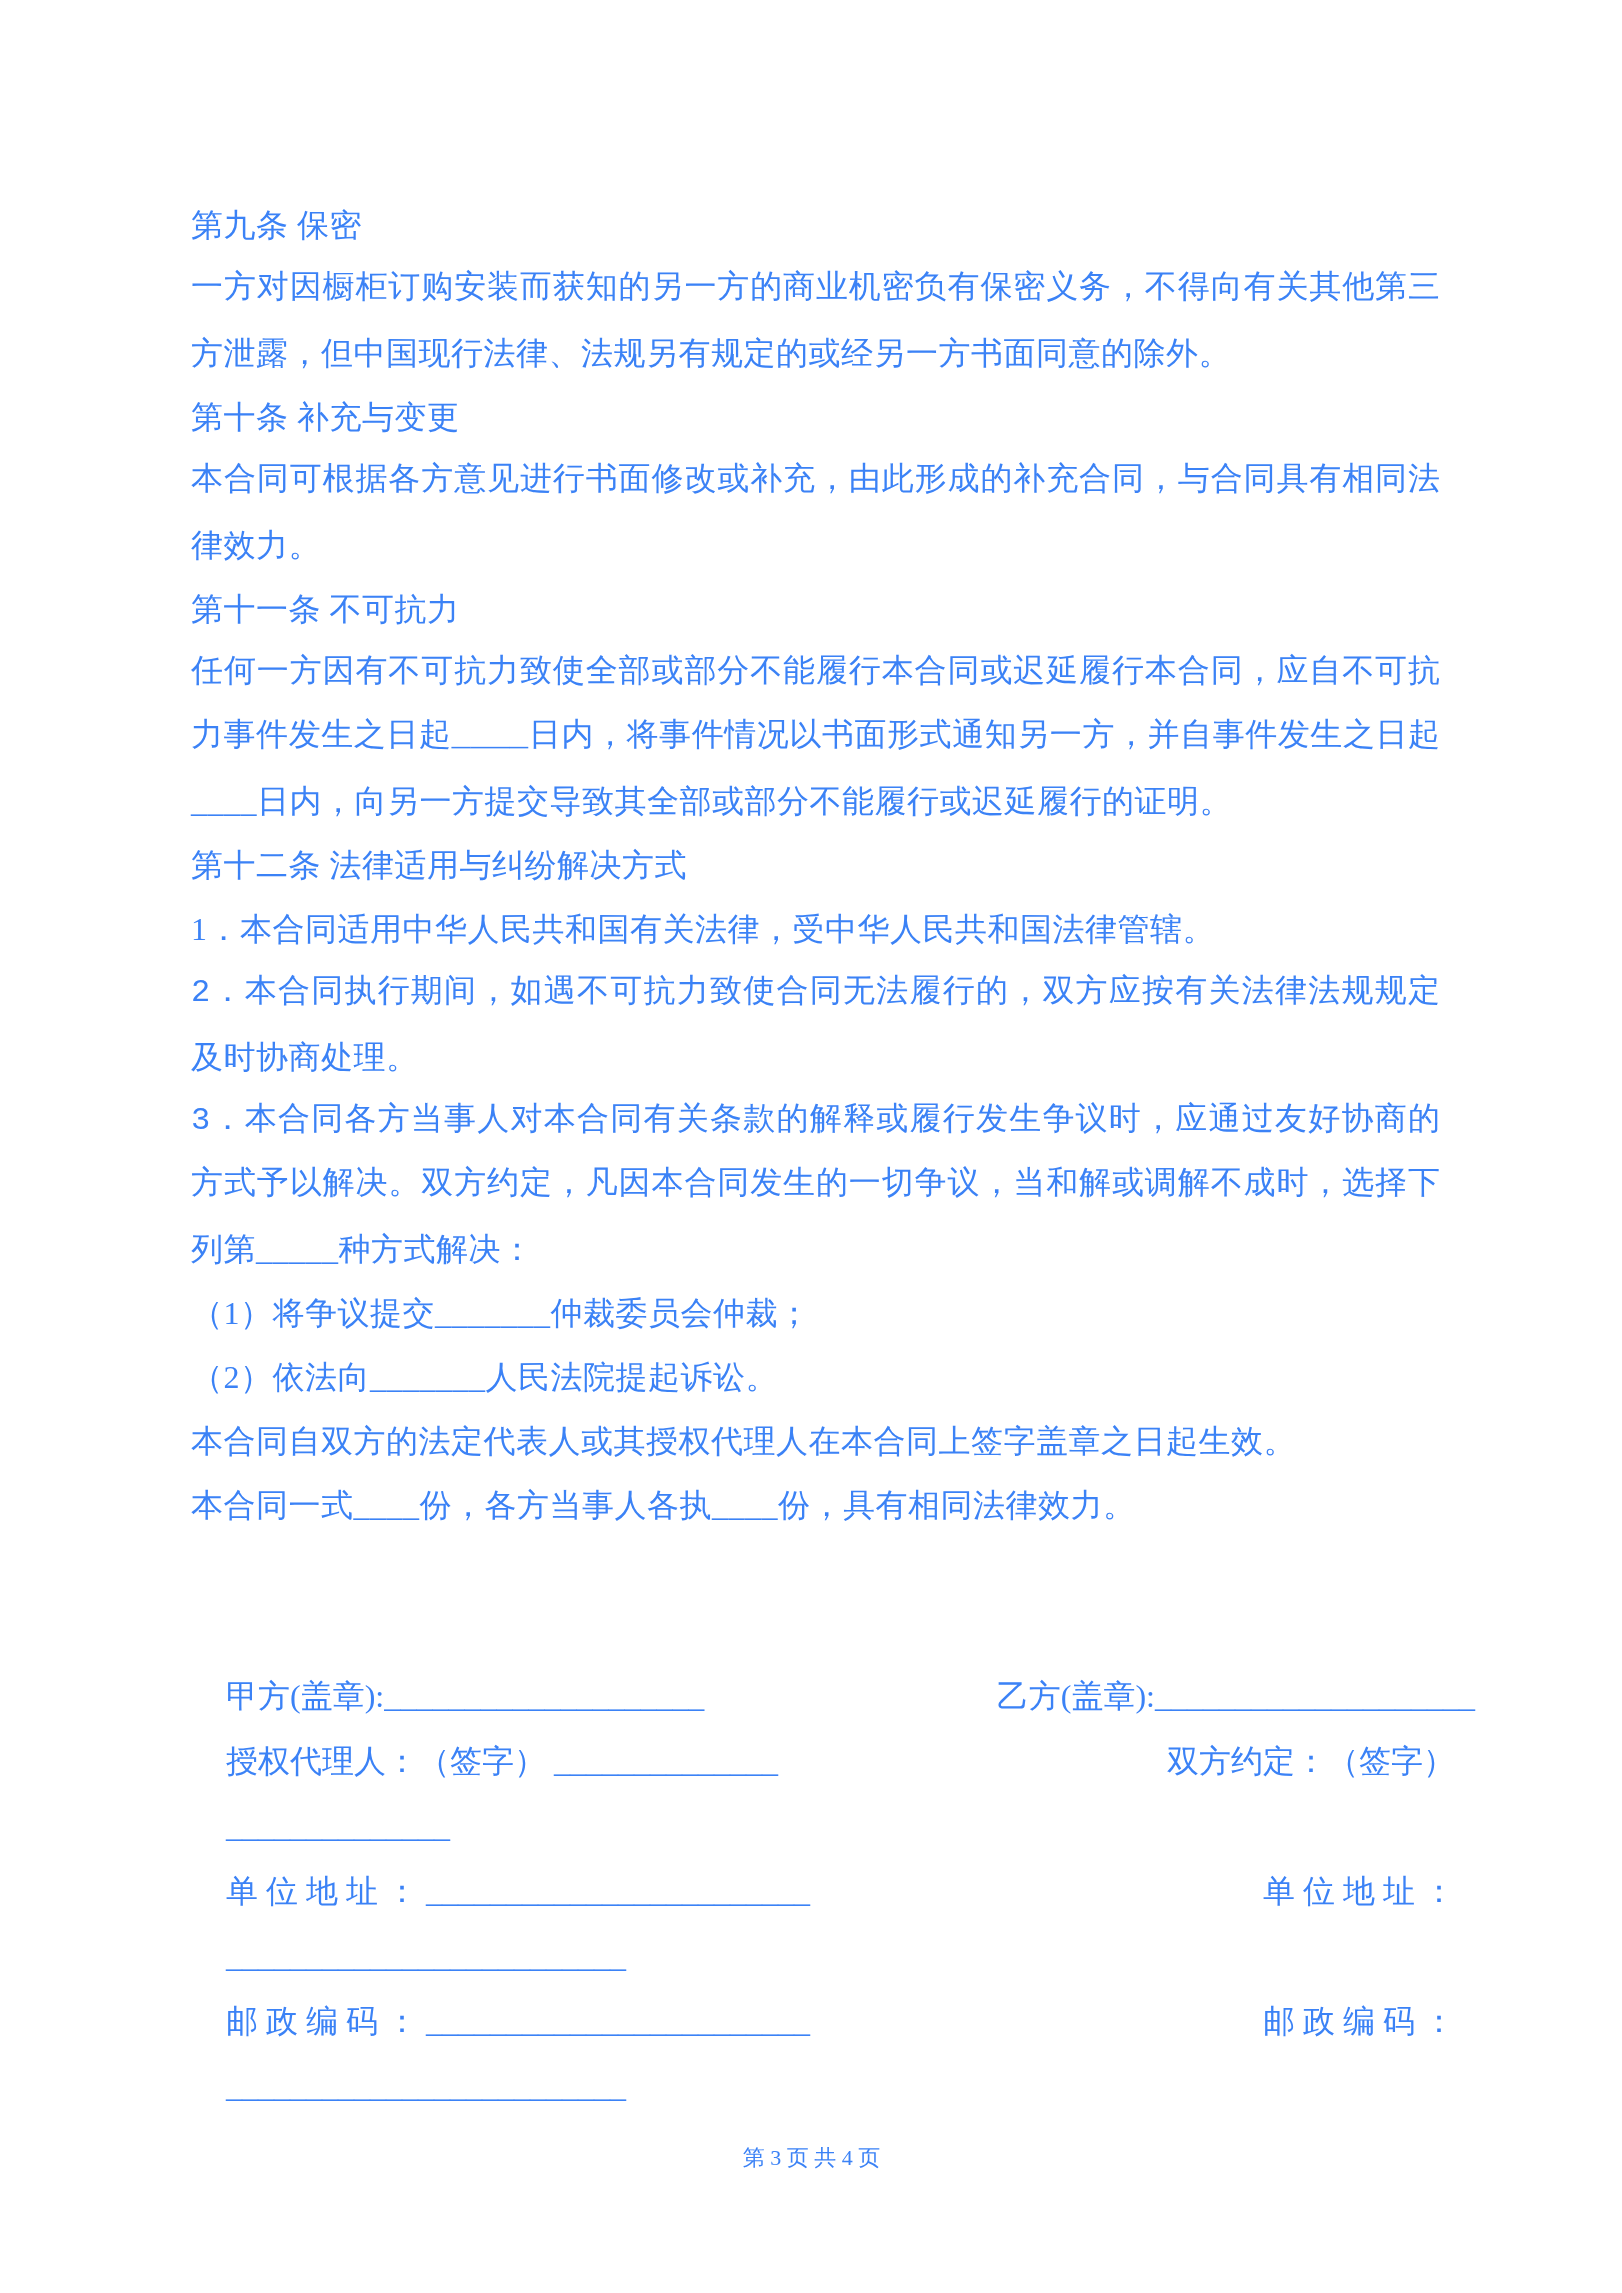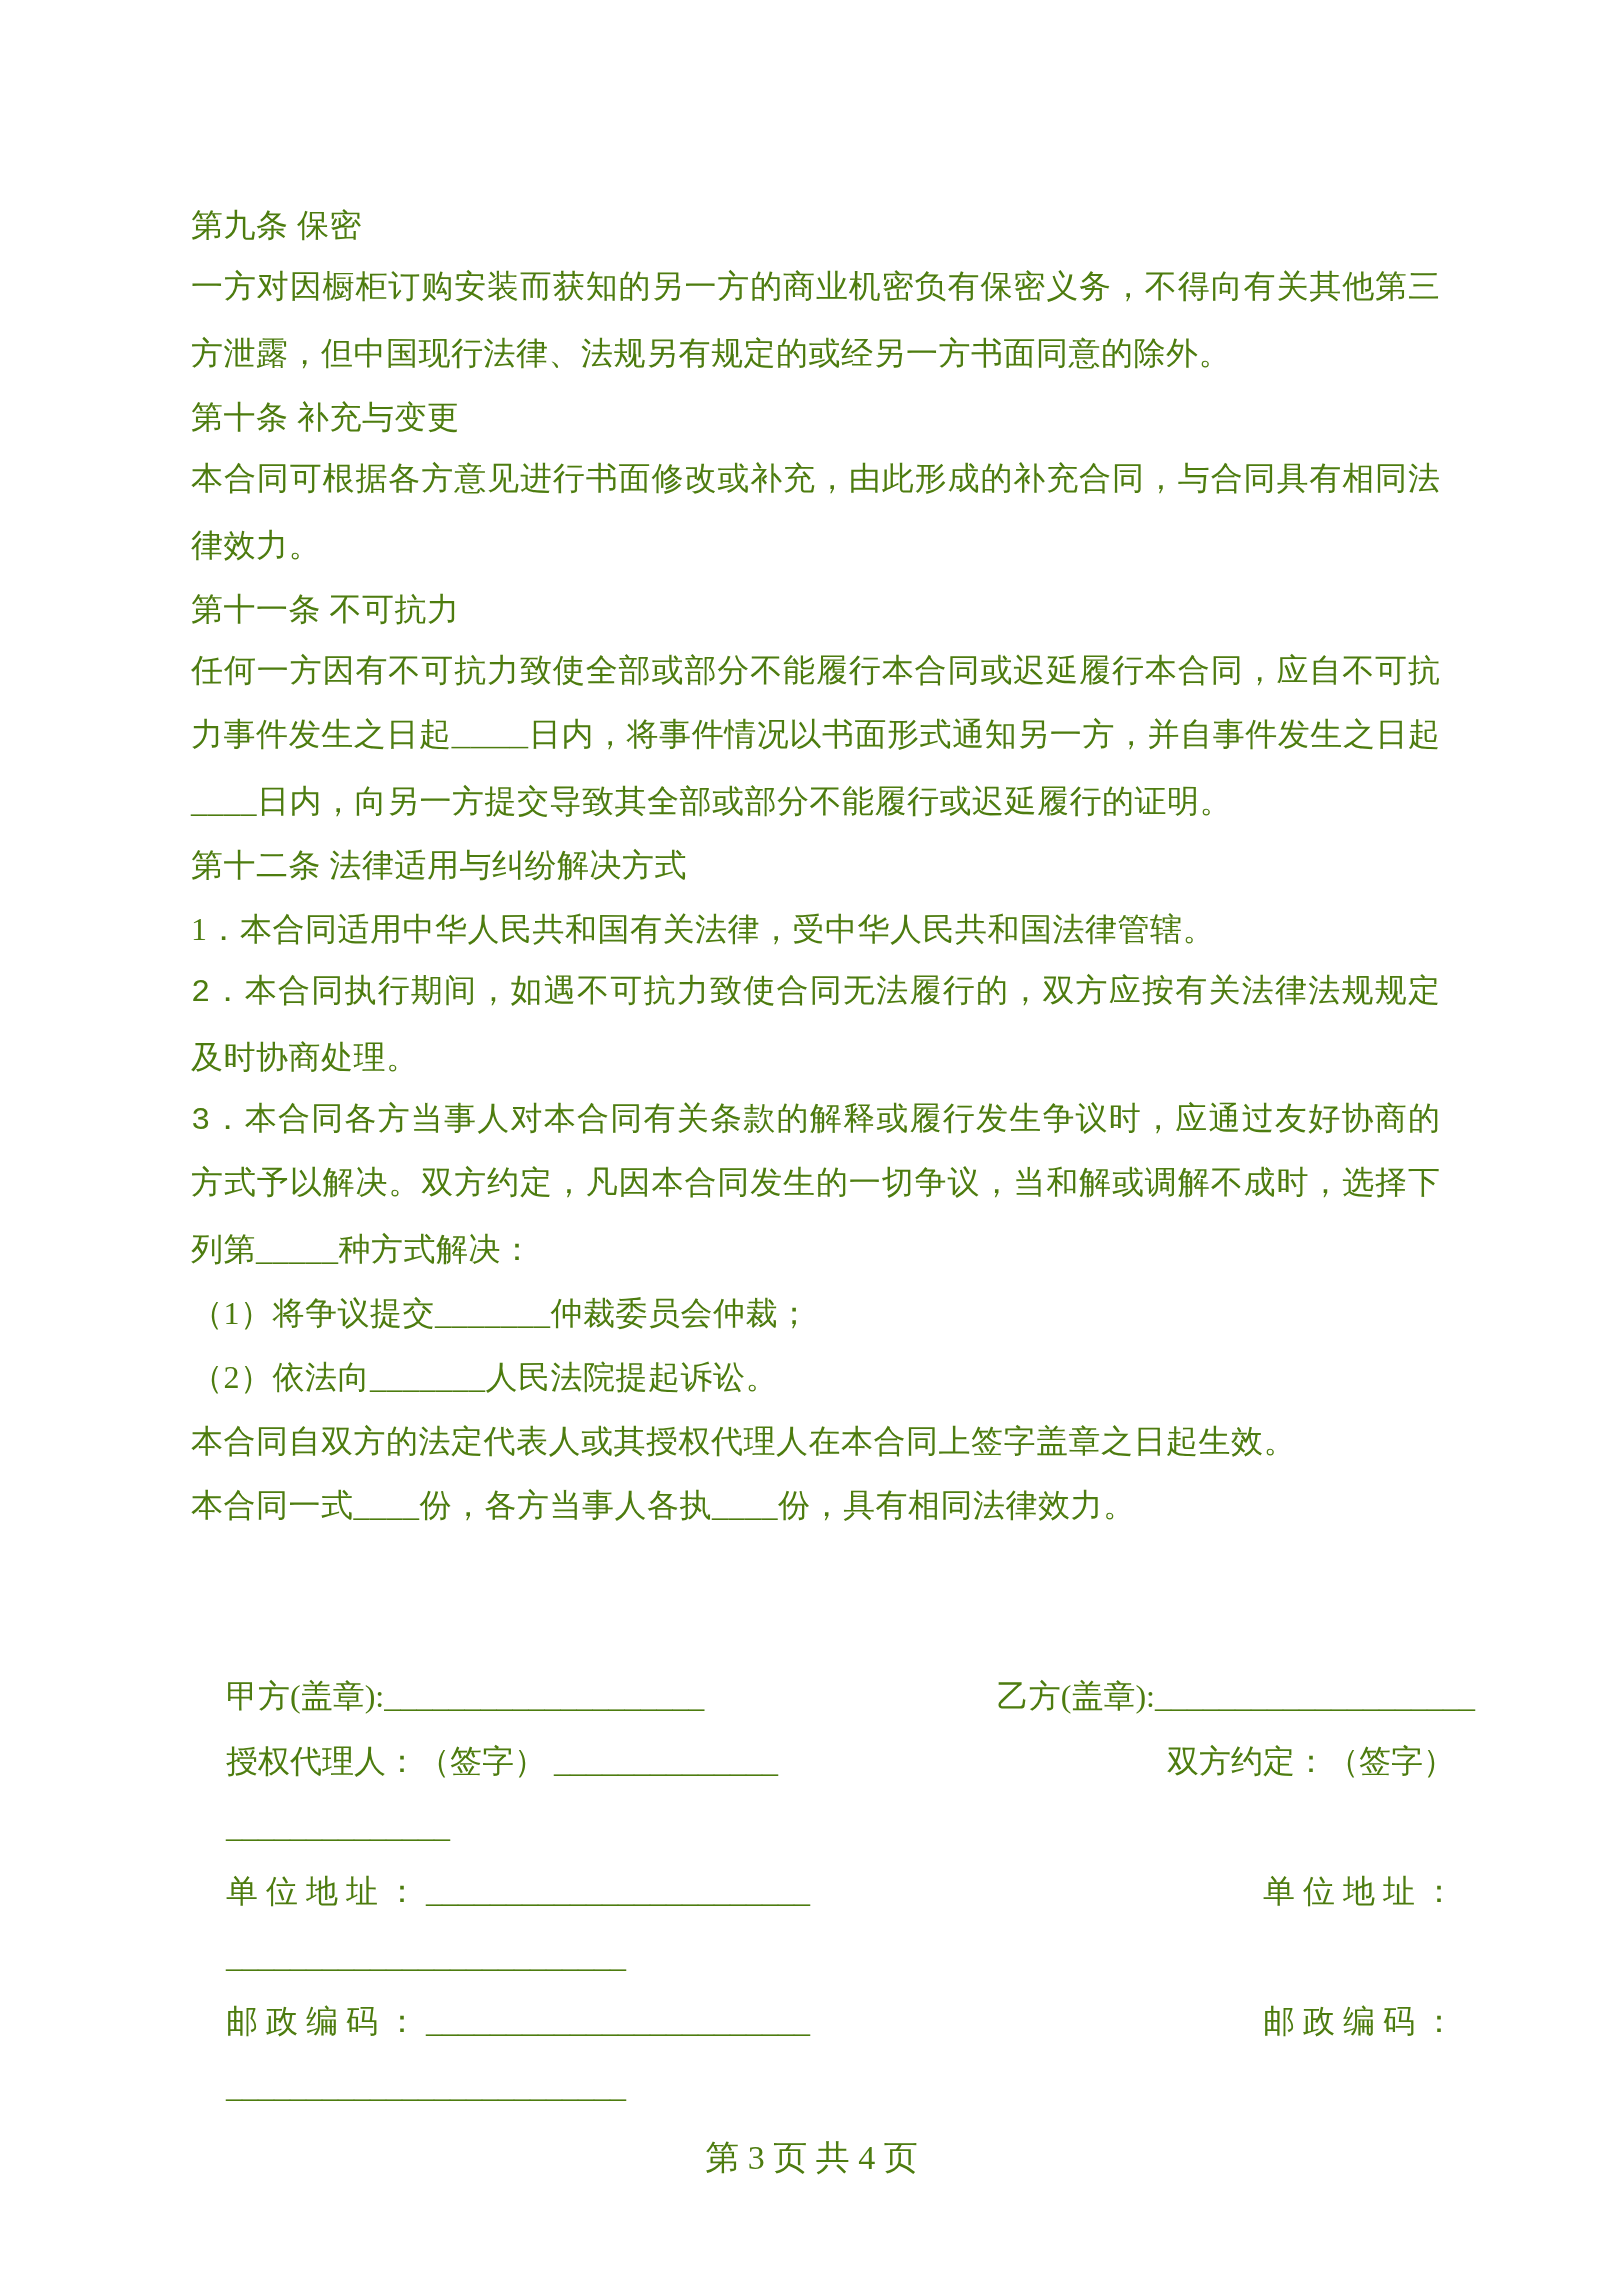--- a/index.html
+++ b/index.html
@@ -5,21 +5,21 @@
   html, body {
     margin: 0;
     padding: 0;
     background: #ffffff;
   }
   .page {
     position: relative;
     width: 1623px;
     height: 2294px;
     background: #ffffff;
-    color: #4d7c0f;
+    color: #3b82f6;
     font-family: "Liberation Serif", "DejaVu Serif", serif;
     overflow: hidden;
   }
   .body-text {
     position: absolute;
     left: 191px;
     top: 193px;
     width: 1249px;
   }
   .line {
@@ -55,21 +55,21 @@
   .cell-r { }
   .cell-r.pr { padding-right: 20px; }
   .footer {
     position: absolute;
     left: 0;
     top: 2138px;
     width: 100%;
     height: 40px;
     line-height: 40px;
     text-align: center;
-    font-size: 34px;
+    font-size: 22px;
     white-space: pre;
   }
 </style>
 </head>
 <body>
 
 <div class="page">
 
   <div class="body-text">
     <div class="line">第九条 保密</div>

